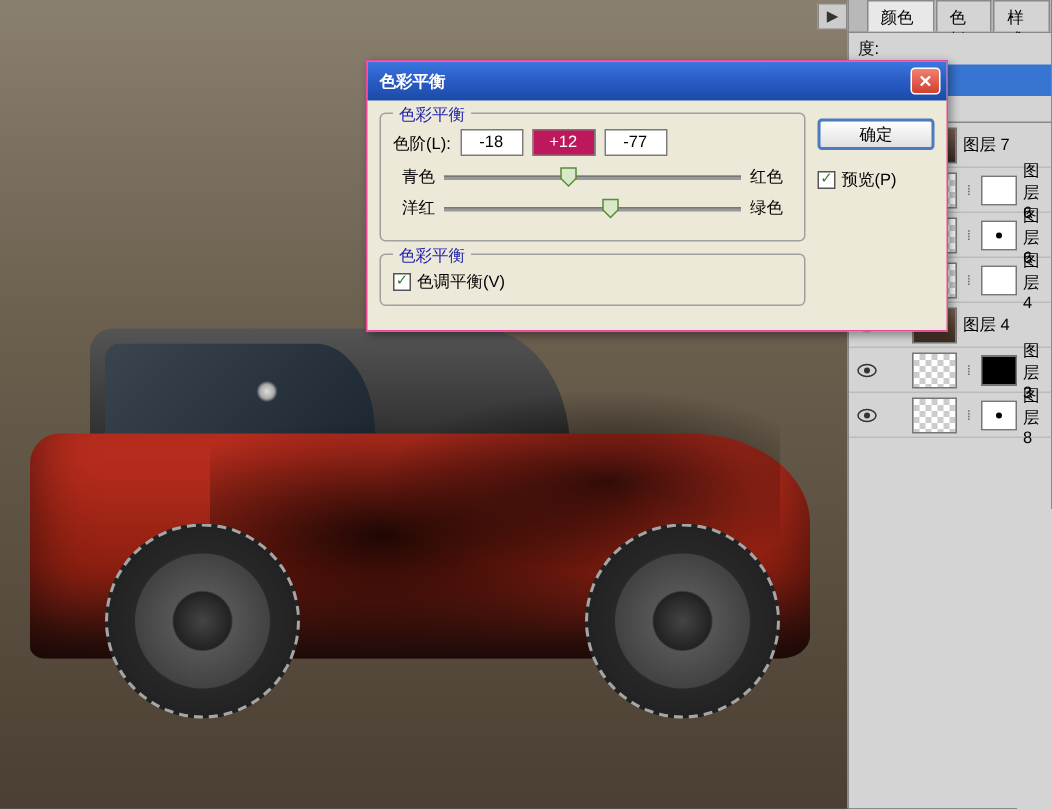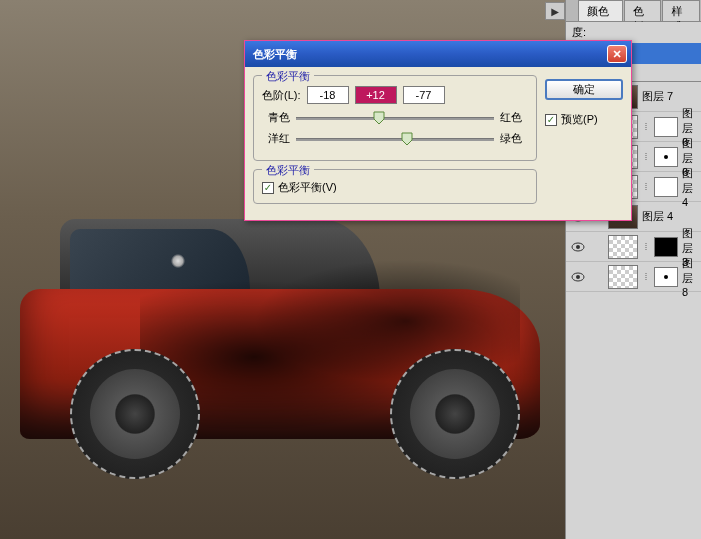--- a/index.html
+++ b/index.html
@@ -227,21 +227,21 @@
     </div>
   </div>
   <span class="slabel-r">绿色</span>
             </div>
           </div>
       </div>
       <div class="fieldset">
         <div class="legend">色彩平衡</div>
         <div class="check-item">
           <div class="checkbox">✓</div>
-          <span>色彩平衡(V)</span>
+          <span>色调平衡(V)</span>
         </div>
       </div>
     </div>
     <div class="dlg-right">
       <div class="btn default">确定</div>
       <div class="check-item" style="margin-top:6px">
         <div class="checkbox">✓</div>
         <span>预览(P)</span>
       </div>
     </div>

